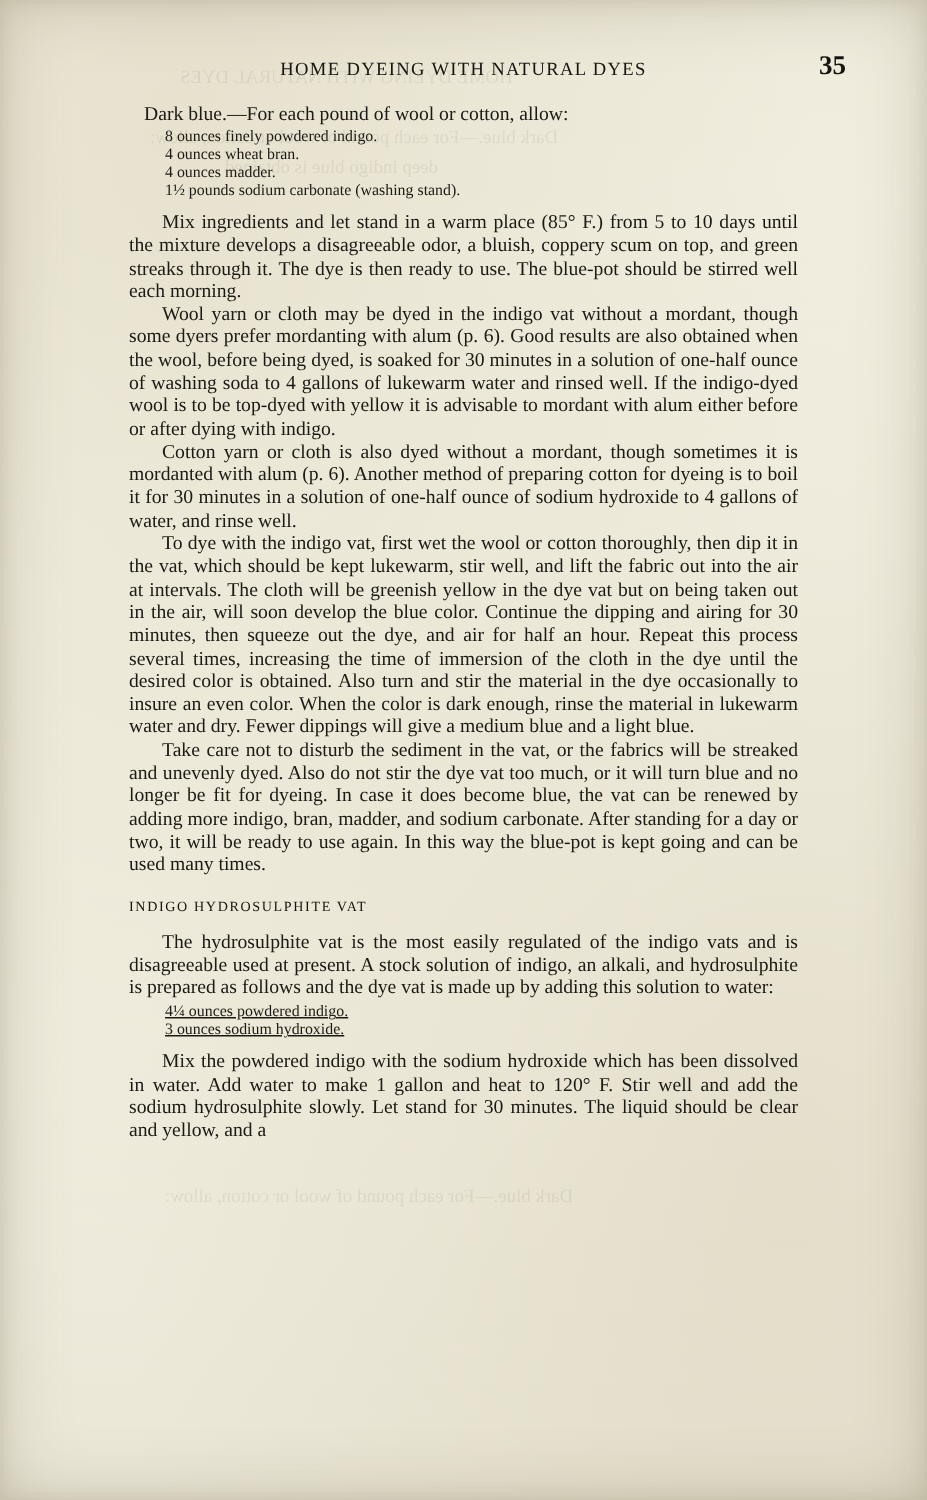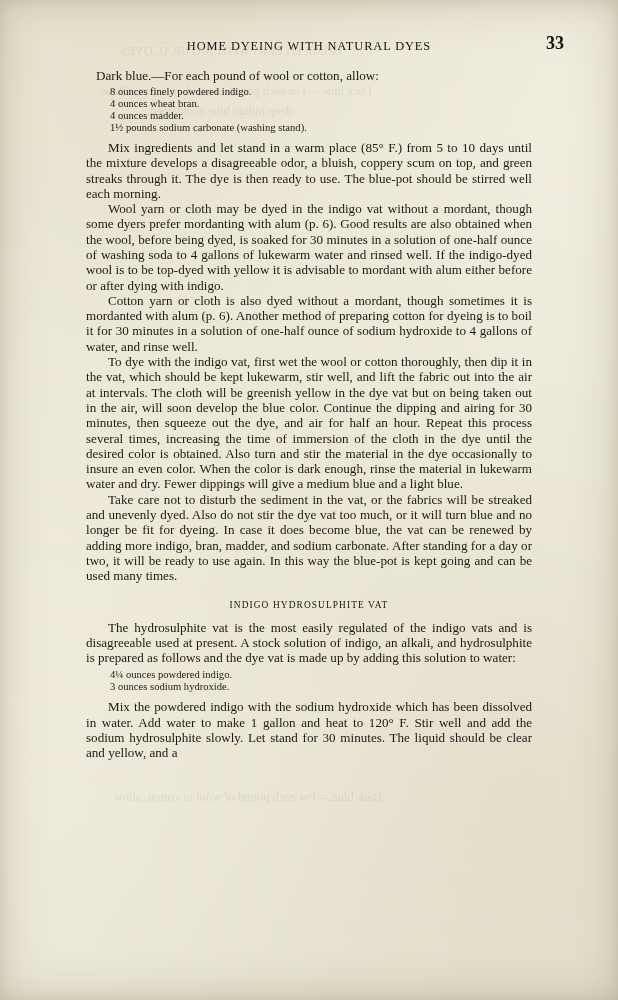--- a/index.html
+++ b/index.html
@@ -80,23 +80,23 @@
     font-size: 10.6px;
     line-height: 11.9px;
     color: #1b1a14;
   }
   .ingredients div {
     white-space: nowrap;
   }
   .ingredients.second {
     margin-top: 4px;
     margin-bottom: 6px;
+    text-decoration: underline;
   }
   .section-head {
-    text-align: center;
     font-size: 9.4px;
     letter-spacing: 1.1px;
     text-transform: uppercase;
     margin: 16px 0 10px 0;
     color: #16150f;
   }
   .ghost {
     position: absolute;
     opacity: 0.075;
     color: #2a2718;
@@ -115,21 +115,21 @@
 
   <div class="ghost" style="left:120px; top:44px;">HOME DYEING WITH NATURAL DYES</div>
   <div class="ghost" style="left:100px; top:84px;">Dark blue.—For each pound of wool or cotton, allow:</div>
   <div class="ghost" style="left:150px; top:104px;">deep indigo blue is obtained</div>
   <div class="ghost" style="left:110px; top:790px;">Dark blue.—For each pound of wool or cotton, allow:</div>
 
   <div class="content">
 
     <div class="runhead">
       <div class="title">Home Dyeing with Natural Dyes</div>
-      <div class="pageno">33</div>
+      <div class="pageno">35</div>
     </div>
 
     <p class="lead">Dark blue.—For each pound of wool or cotton, allow:</p>
 
     <div class="ingredients">
       <div>8 ounces finely powdered indigo.</div>
       <div>4 ounces wheat bran.</div>
       <div>4 ounces madder.</div>
       <div>1½ pounds sodium carbonate (washing stand).</div>
     </div>

